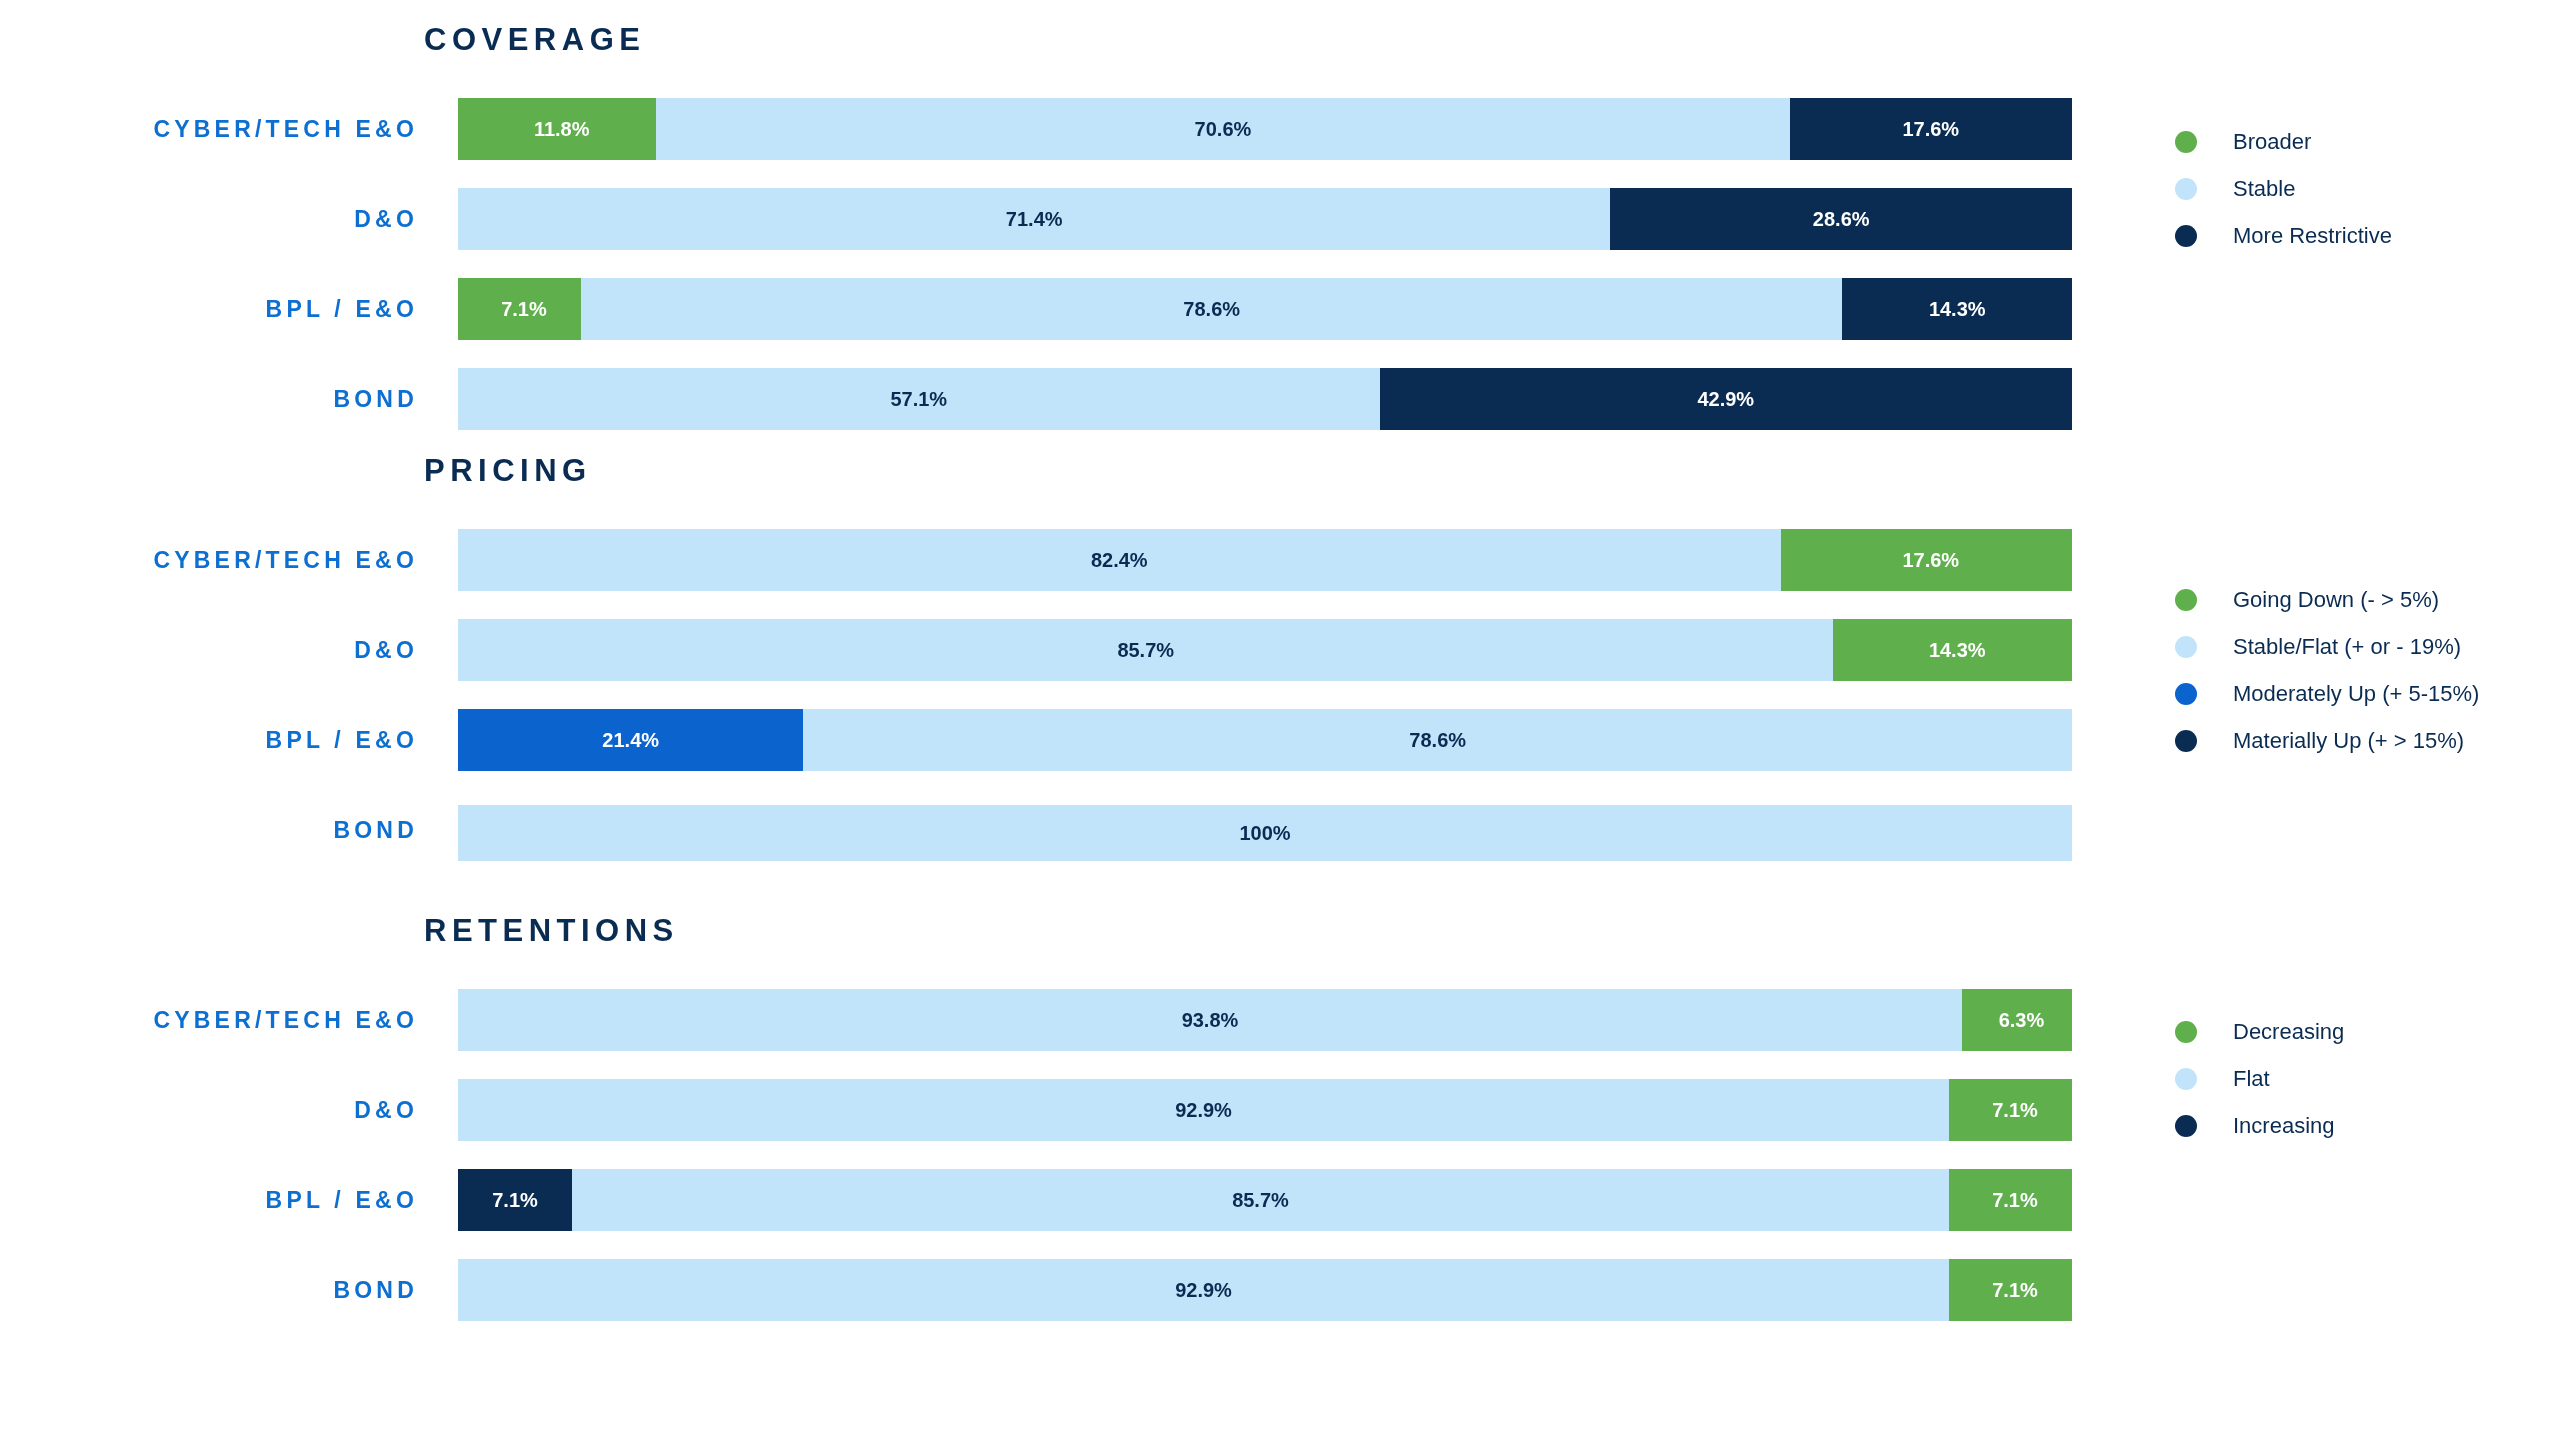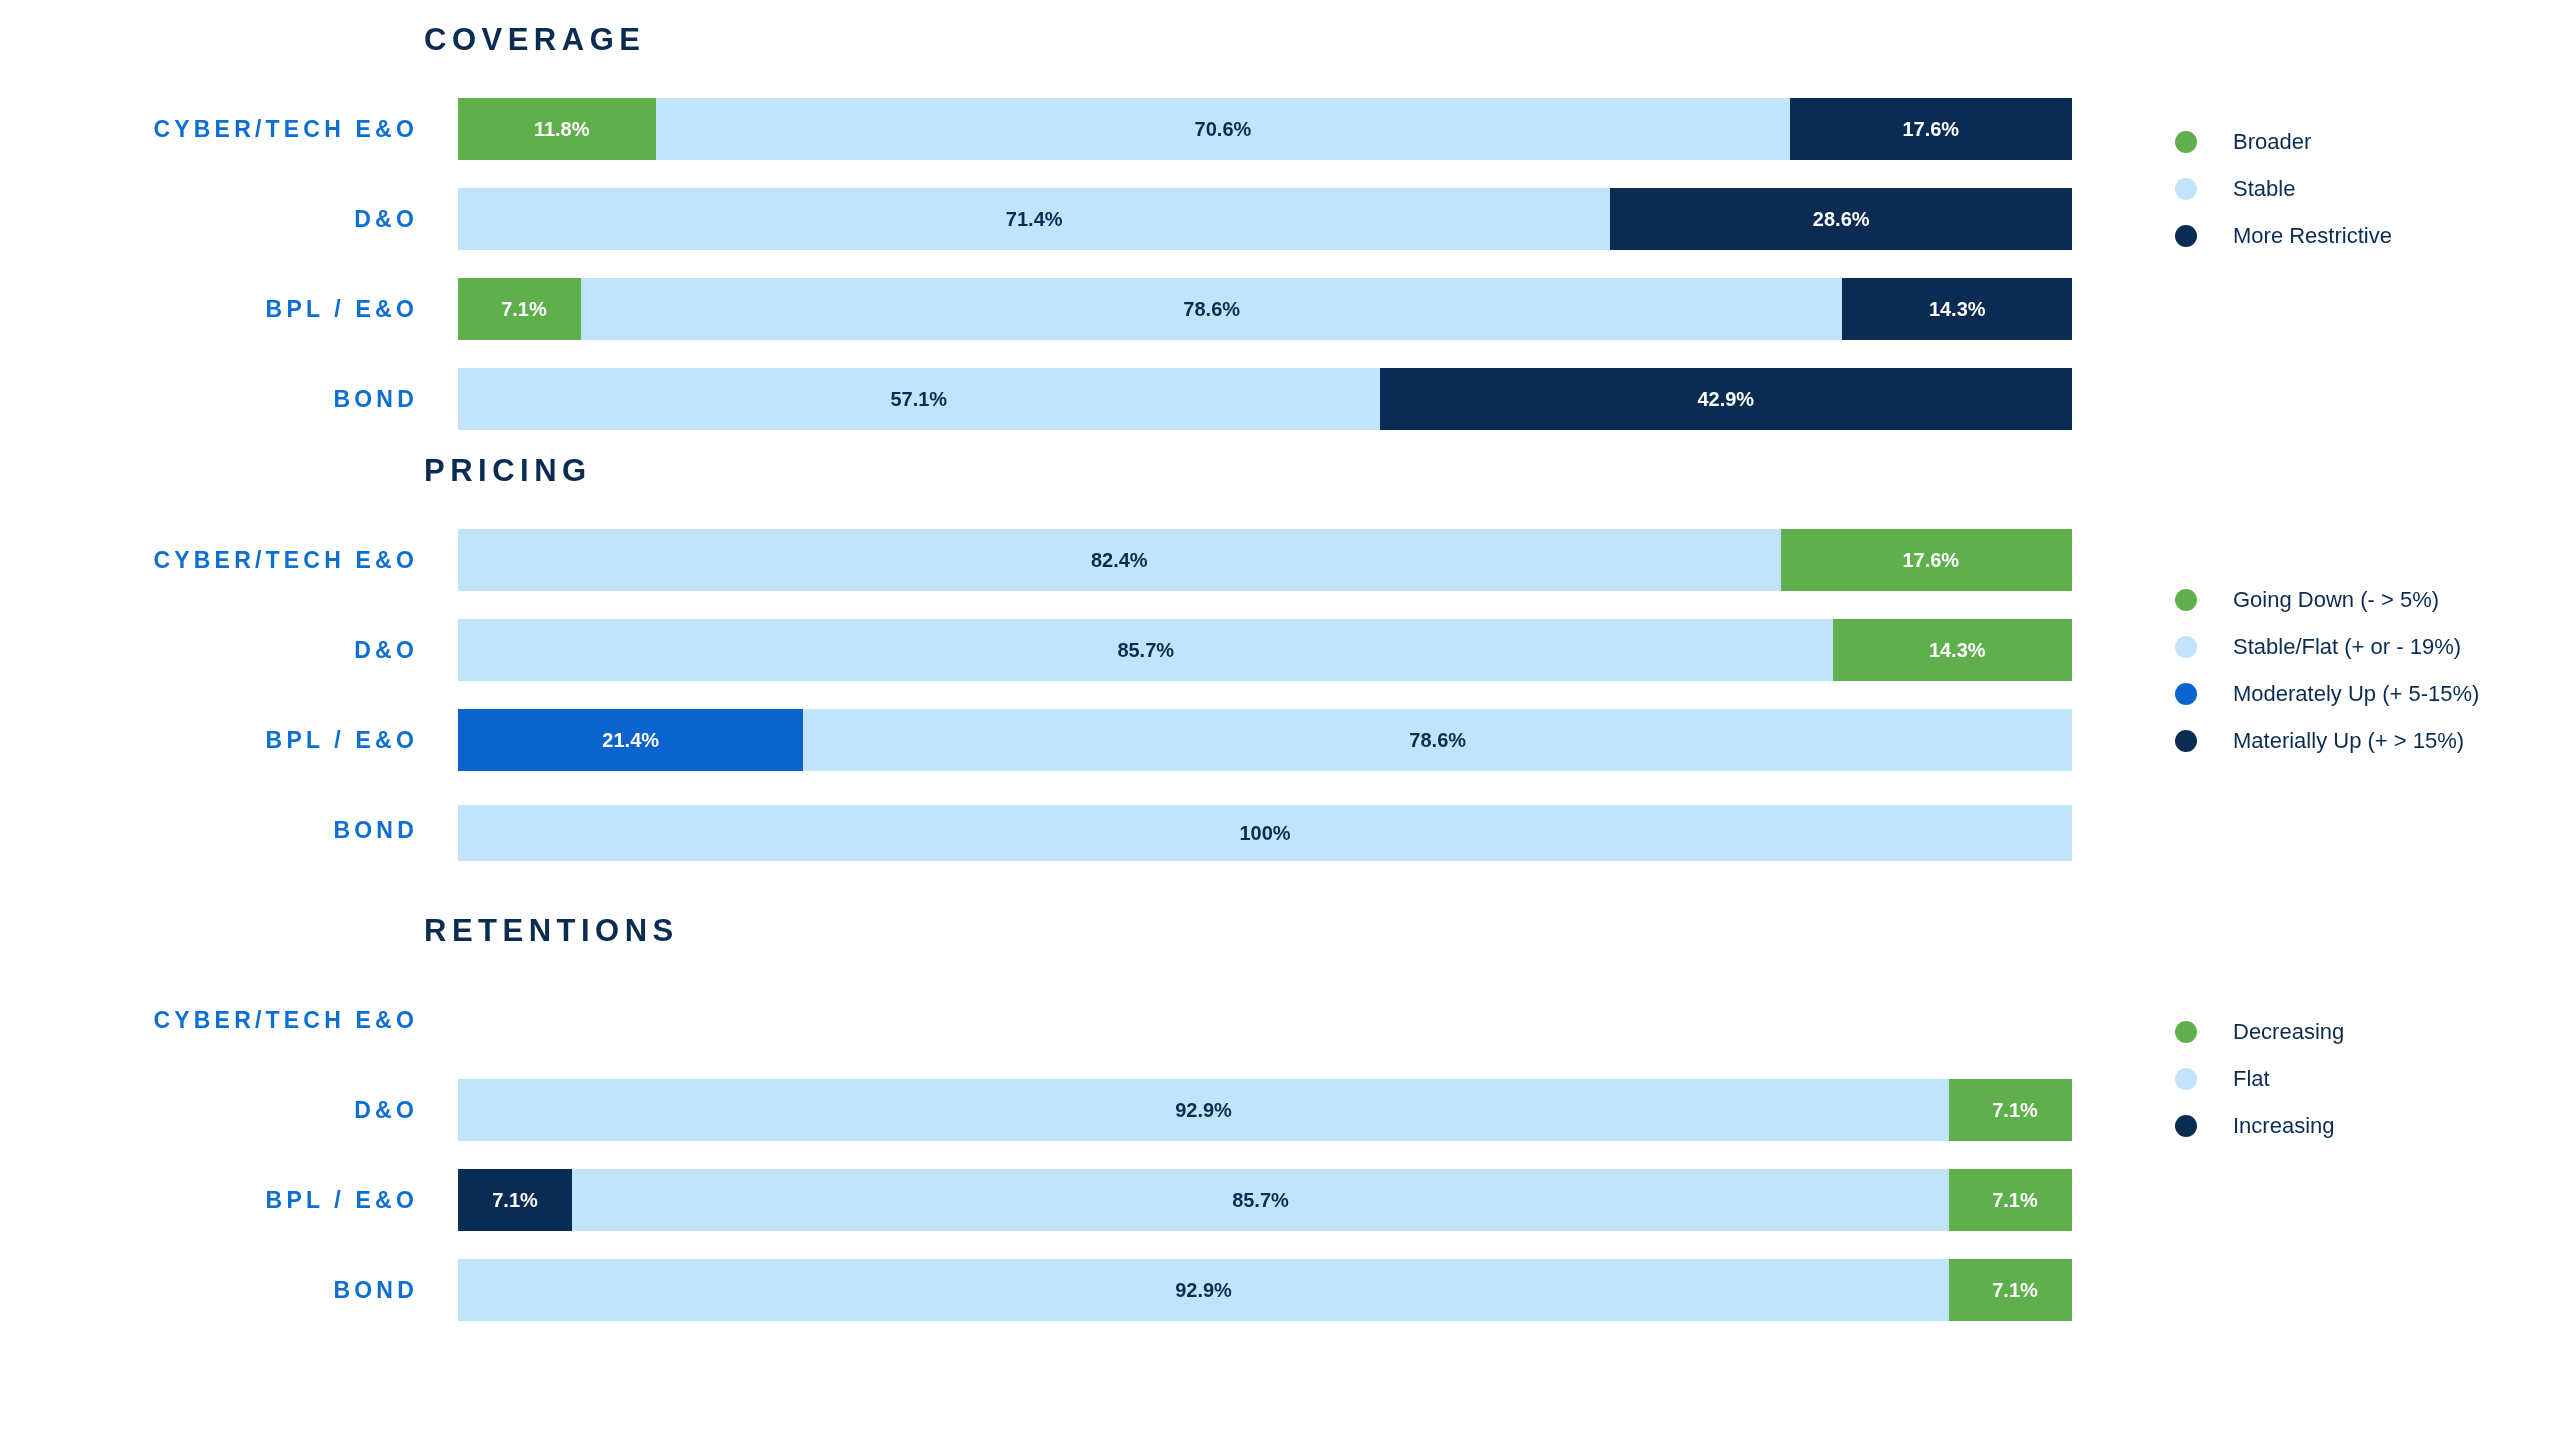--- a/index.html
+++ b/index.html
@@ -168,20 +168,24 @@
           </div>
         </div>
       </div>
   </div>
 
   <div class="section" id="sec-retentions">
     <div class="section-title">RETENTIONS</div>
     <div class="rows">
         <div class="row">
           <div class="row-label">CYBER/TECH E&amp;O</div>
+          <div class="bar" style="width: 1614px;">
+            <div class="seg seg-light" style="flex: 93.8 0 0px;">93.8%</div>
+            <div class="seg seg-green" style="flex: 6.3 0 0px;">6.3%</div>
+          </div>
         </div>
         <div class="row">
           <div class="row-label">D&amp;O</div>
           <div class="bar" style="width: 1614px;">
             <div class="seg seg-light" style="flex: 92.9 0 0px;">92.9%</div>
             <div class="seg seg-green" style="flex: 7.1 0 0px;">7.1%</div>
           </div>
         </div>
         <div class="row">
           <div class="row-label">BPL / E&amp;O</div>

